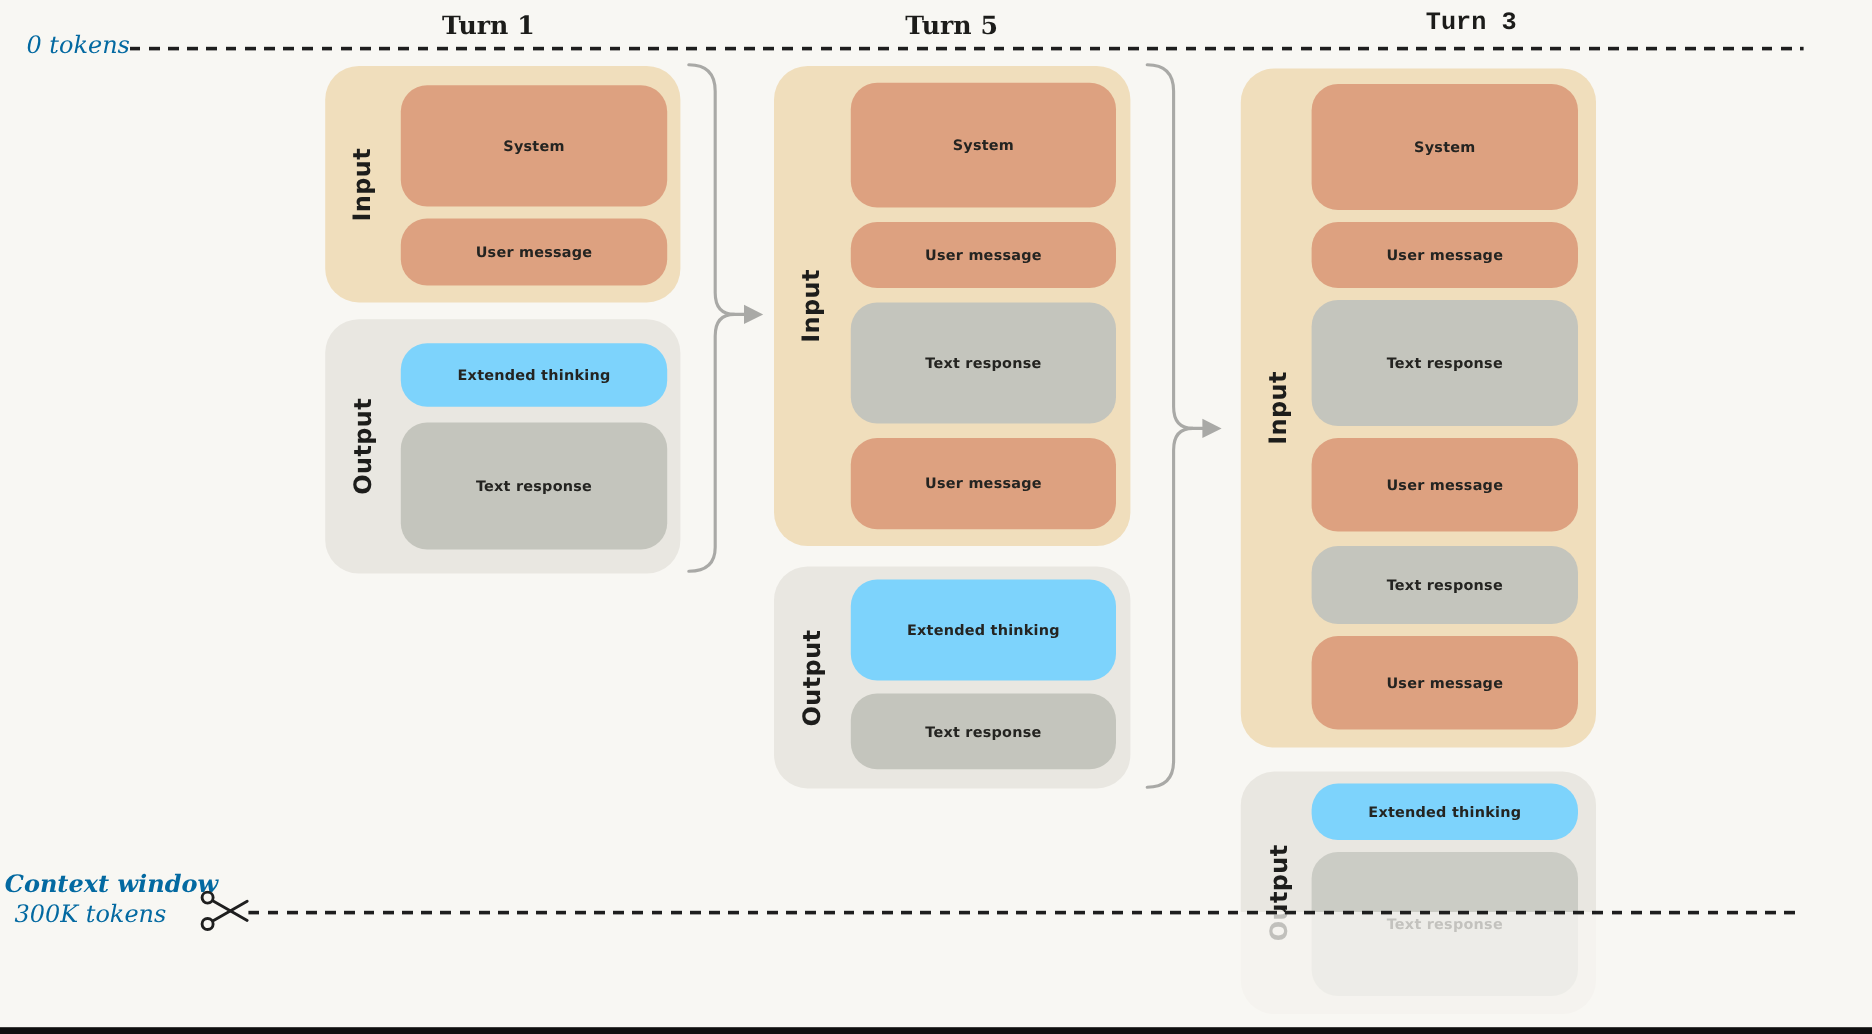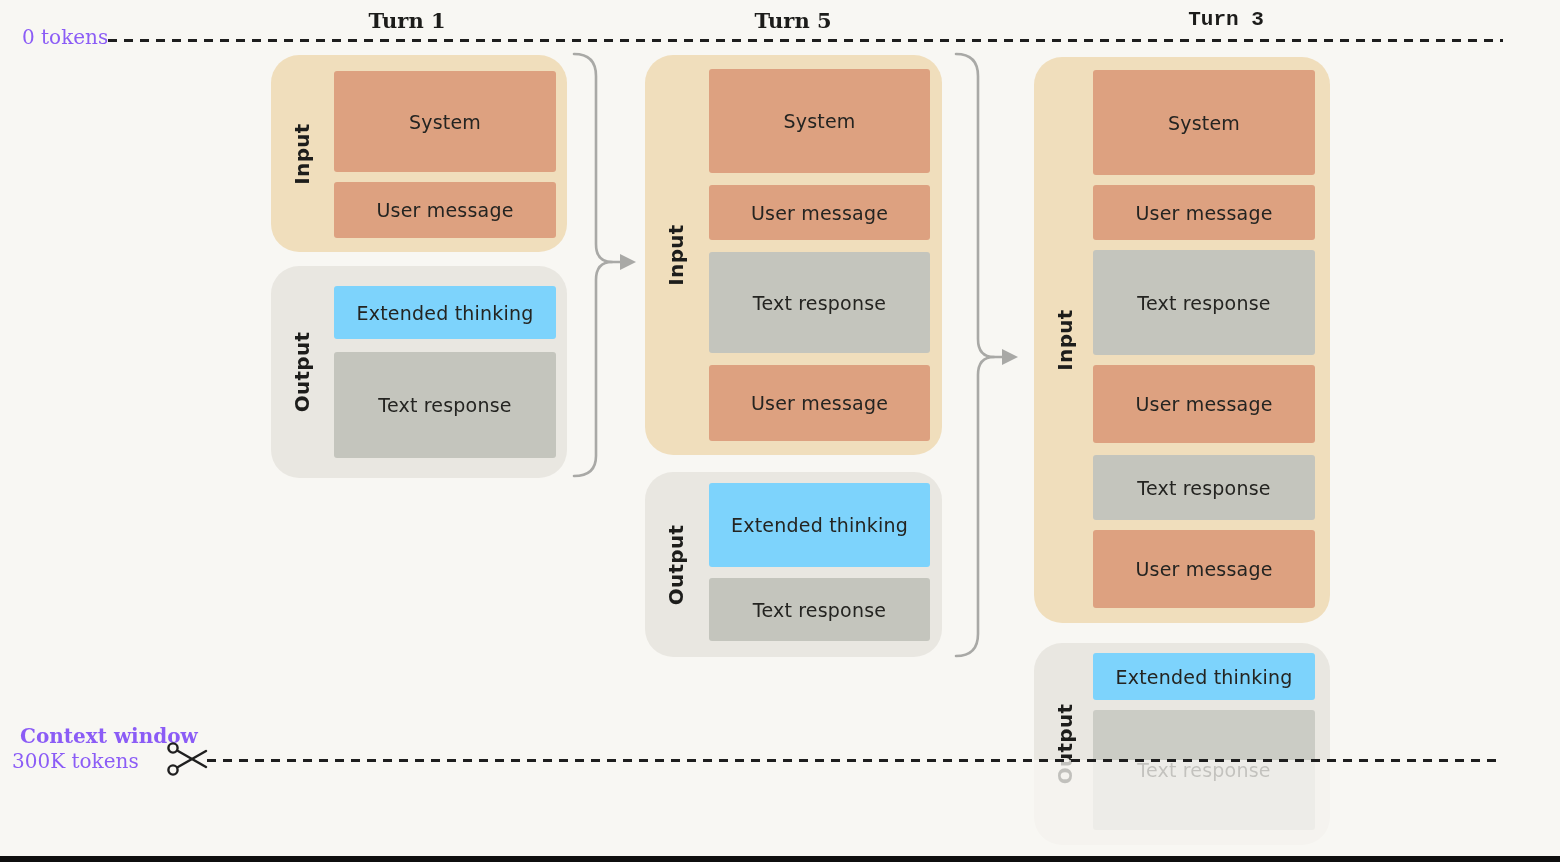--- a/index.html
+++ b/index.html
@@ -10,28 +10,28 @@
   .serif{font-family:"DejaVu Serif","Liberation Serif",serif;}
   .turn-title{
     position:absolute;top:8px;width:160px;text-align:center;
     font-family:"DejaVu Serif","Liberation Serif",serif;
     font-weight:700;font-size:21px;color:#1c1c1a;
   }
   .dashline{
     position:absolute;height:3px;z-index:7;
     background:repeating-linear-gradient(90deg,#1e1e1e 0 9px,transparent 9px 16px);
   }
-  .marker-text{position:absolute;font-size:20px;color:#8b5cf6;}
+  .marker-text{position:absolute;font-size:20px;color:#0369a1;font-style:italic;}
   .container{position:absolute;border-radius:28px;z-index:1;}
   .input-bg{background:#F0DEBC;}
   .output-bg{background:#E9E7E1;}
   .block{
-    position:absolute;border-radius:3px;z-index:2;
+    position:absolute;border-radius:22px;z-index:2;
     display:flex;align-items:center;justify-content:center;
-    font-size:19px;font-weight:400;color:#242421;letter-spacing:.2px;
+    font-size:12px;font-weight:700;color:#242421;letter-spacing:.2px;
   }
   .salmon{background:#DDA180;}
   .gray{background:#C4C5BD;}
   .dark{background:#7dd3fc;}
   .lightgray{background:#CBCCC5;}
   .side-label{
     position:absolute;left:0;top:0;bottom:0;width:62px;z-index:2;
     display:flex;align-items:center;justify-content:center;
   }
   .side-label span{
@@ -116,21 +116,21 @@
   <div class="container output-bg" style="left:1034px;top:643px;width:296px;height:202px;">
     <div class="side-label">
       <span>Output</span>
       </div>
     <div class="block dark" style="left:59px;top:10px;width:222px;height:47px;">Extended thinking</div>
     <div class="block lightgray" style="left:59px;top:67px;width:222px;height:120px;">Text response</div>
   </div>
 
   <div id="fade-overlay"></div>
 
-  <div class="marker-text serif" style="left:20px;top:724px;font-weight:700;">Context window</div>
+  <div class="marker-text serif" style="left:4px;top:724px;font-weight:700;">Context window</div>
   <div class="marker-text serif" style="left:12px;top:749px;">300K tokens</div>
 
   <svg id="scissors" width="44" height="36" viewBox="0 0 44 36">
     <line x1="42" y1="9" x2="14" y2="25" stroke="#1f1f1f" stroke-width="2.4" stroke-linecap="round"></line>
     <line x1="42" y1="25" x2="14" y2="9" stroke="#1f1f1f" stroke-width="2.4" stroke-linecap="round"></line>
     <circle cx="9" cy="28" r="4.6" fill="none" stroke="#1f1f1f" stroke-width="2.4"></circle>
     <circle cx="9" cy="6" r="4.6" fill="none" stroke="#1f1f1f" stroke-width="2.4"></circle>
   </svg>
   <div class="dashline" style="left:207px;top:759px;width:1291px;"></div>
 

